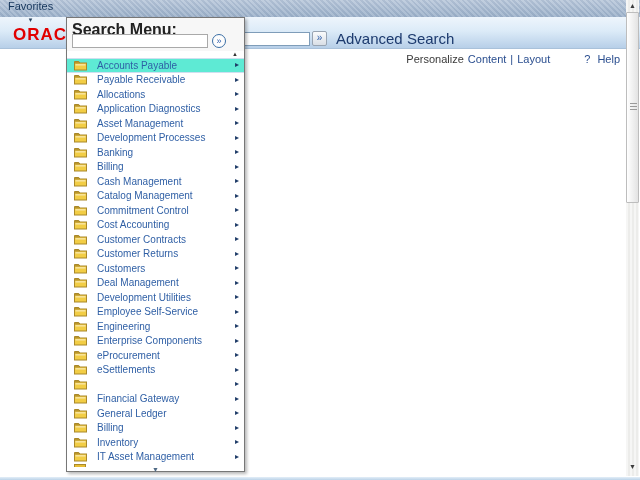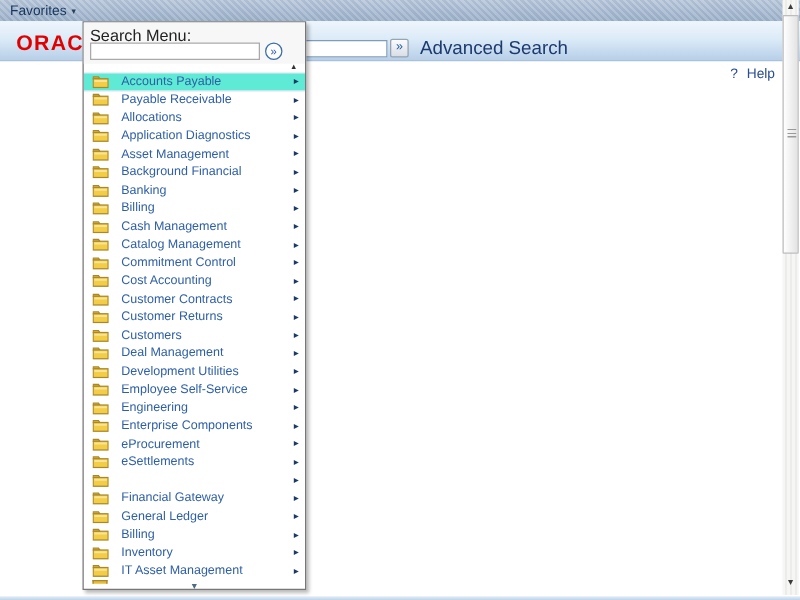--- a/index.html
+++ b/index.html
@@ -7,21 +7,21 @@
   .page { position:relative; width:640px; height:480px; background:#fff; overflow:hidden;
           font-family:"Liberation Sans","DejaVu Sans",sans-serif; }
 
   
   .topbar { position:absolute; left:0; top:0; width:640px; height:17px;
             background:linear-gradient(180deg,#b9c8db,#9cb1ca);
             background-blend-mode:multiply; }
   .topbar::after { content:""; position:absolute; inset:0;
             background:repeating-linear-gradient(45deg, rgba(255,255,255,.12) 0 2px, rgba(90,110,140,.10) 2px 4px); }
   .tab { position:absolute; top:0; height:17px; display:flex; align-items:center; gap:4px;
-         padding:0 8px; font-size:11px; color:#16365c; cursor:pointer; z-index:2; }
+         padding:0 8px; font-size:11px; color:#16365c; cursor:pointer; z-index:2;flex-direction:column; }
   .tab .caret { font-size:7px; color:#27425f; }
   .tab-favorites { left:0; }
   .tab-mainmenu { left:62px; background:linear-gradient(180deg,#e3ecf6,#c6d5e7);
                   border:1px solid #8aa2bf; border-bottom:none; }
 
   
   .banner { position:absolute; left:0; top:17px; width:640px; height:32px;
             background:linear-gradient(180deg,#eef5fc 0%,#dcebf8 45%,#b7cfe8 100%);
             border-bottom:1px solid #a9c1da; }
   .logo { position:absolute; left:13px; top:8px; font-size:17px; font-weight:bold;
@@ -63,21 +63,21 @@
               background:linear-gradient(90deg,#ffffff,#e3e3e3);
               border:1px solid #bdbdbd; border-radius:1px; cursor:grab; }
   .sb-grip { position:absolute; left:3px; top:90px; width:7px; height:7px;
              background:repeating-linear-gradient(180deg,#9a9a9a 0 1px,transparent 1px 3px); }
 
   
   .dropdown { position:absolute; left:66px; top:17px; width:179px; height:455px;
               background:#fff; border:1px solid #777; box-shadow:2px 2px 3px rgba(0,0,0,.28);
               z-index:10; display:flex; flex-direction:column; }
   .dd-header { height:33px; background:#f7f7f7; position:relative; flex:none; }
-  .dd-search-label { position:absolute; left:5px; top:3px; font-size:13px; font-weight:normal; color:#222; }
+  .dd-search-label { position:absolute; left:5px; top:3px; font-size:16px; font-weight:bold; color:#222; }
   .dd-search-input { position:absolute; left:5px; top:16px; width:136px; height:14px;
                      border:1px solid #a9a9a9; background:#fff; font-size:10px; padding:0 2px; }
   .dd-go { position:absolute; left:145px; top:16px; width:14px; height:14px; border:1px solid #3a6ea5;
            border-radius:50%; background:#fdfdfd; color:#2a5caa; font-size:9px; line-height:12px;
            text-align:center; cursor:pointer; }
   .dd-scroll-up { height:7px; flex:none; text-align:right; padding-right:6px;
                   font-size:6px; line-height:7px; color:#333; cursor:pointer; }
   .menu-list { list-style:none; height:406px; flex:none; overflow:hidden; }
   .menu-row { height:14.5px; display:flex; align-items:center; padding-left:7px; cursor:pointer; }
   .menu-row.highlighted { background:#5eead4; box-shadow:inset 0 1px 0 #cfdff0, inset 0 -1px 0 #cfdff0; }
@@ -112,20 +112,26 @@
         <li class="bold"></li>
       </ul>
     <div class="banner-search">
       <input type="text" value="" style="">
       <div class="banner-go">»</div>
       <span class="adv-search">Advanced Search</span>
     </div>
   </div>
 
   <div class="personalize-row">
+    <div class="pz-group">
+      <span class="pz-plain">Personalize</span>
+      <span class="pz-link">Content</span>
+      <span class="pz-sep">|</span>
+      <span class="pz-link">Layout</span>
+    </div>
     <div class="help-group">
       <span class="pz-link">?</span>
       <span class="pz-link">Help</span>
     </div>
   </div>
 
   <div class="bottom-strip"></div>
 
   <div class="scrollbar">
     <div class="sb-arrow sb-up">▲</div>
@@ -188,21 +194,21 @@
           </svg>
           <span class="menu-label">Asset Management</span>
           <span class="submenu-arrow">▸</span>
         </li>
         <li class="menu-row">
           <svg class="folder" width="13" height="11" viewBox="0 0 13 11">
             <path d="M0.5 3 L0.5 1.5 L4.8 1.5 L5.9 3 Z" fill="#e7bd35" stroke="#a9882a" stroke-width="1"></path>
             <rect x="0.5" y="3" width="12" height="7" fill="#f2cd45" stroke="#a9882a" stroke-width="1"></rect>
             <rect x="1.5" y="4" width="10" height="1.6" fill="rgba(255,255,255,0.45)"></rect>
           </svg>
-          <span class="menu-label">Background Financial</span>
+          <span class="menu-label">Development Processes</span>
           <span class="submenu-arrow">▸</span>
         </li>
         <li class="menu-row">
           <svg class="folder" width="13" height="11" viewBox="0 0 13 11">
             <path d="M0.5 3 L0.5 1.5 L4.8 1.5 L5.9 3 Z" fill="#e7bd35" stroke="#a9882a" stroke-width="1"></path>
             <rect x="0.5" y="3" width="12" height="7" fill="#f2cd45" stroke="#a9882a" stroke-width="1"></rect>
             <rect x="1.5" y="4" width="10" height="1.6" fill="rgba(255,255,255,0.45)"></rect>
           </svg>
           <span class="menu-label">Banking</span>
           <span class="submenu-arrow">▸</span>

